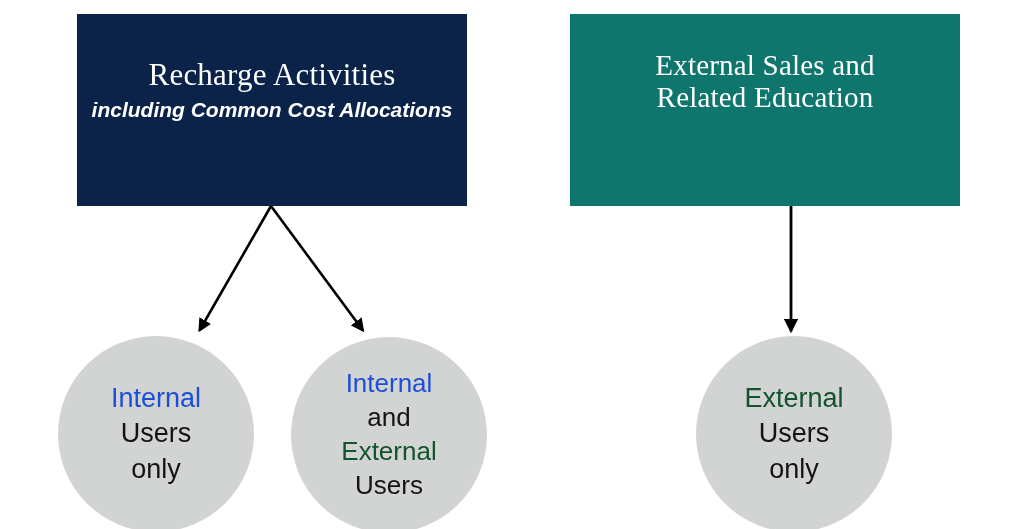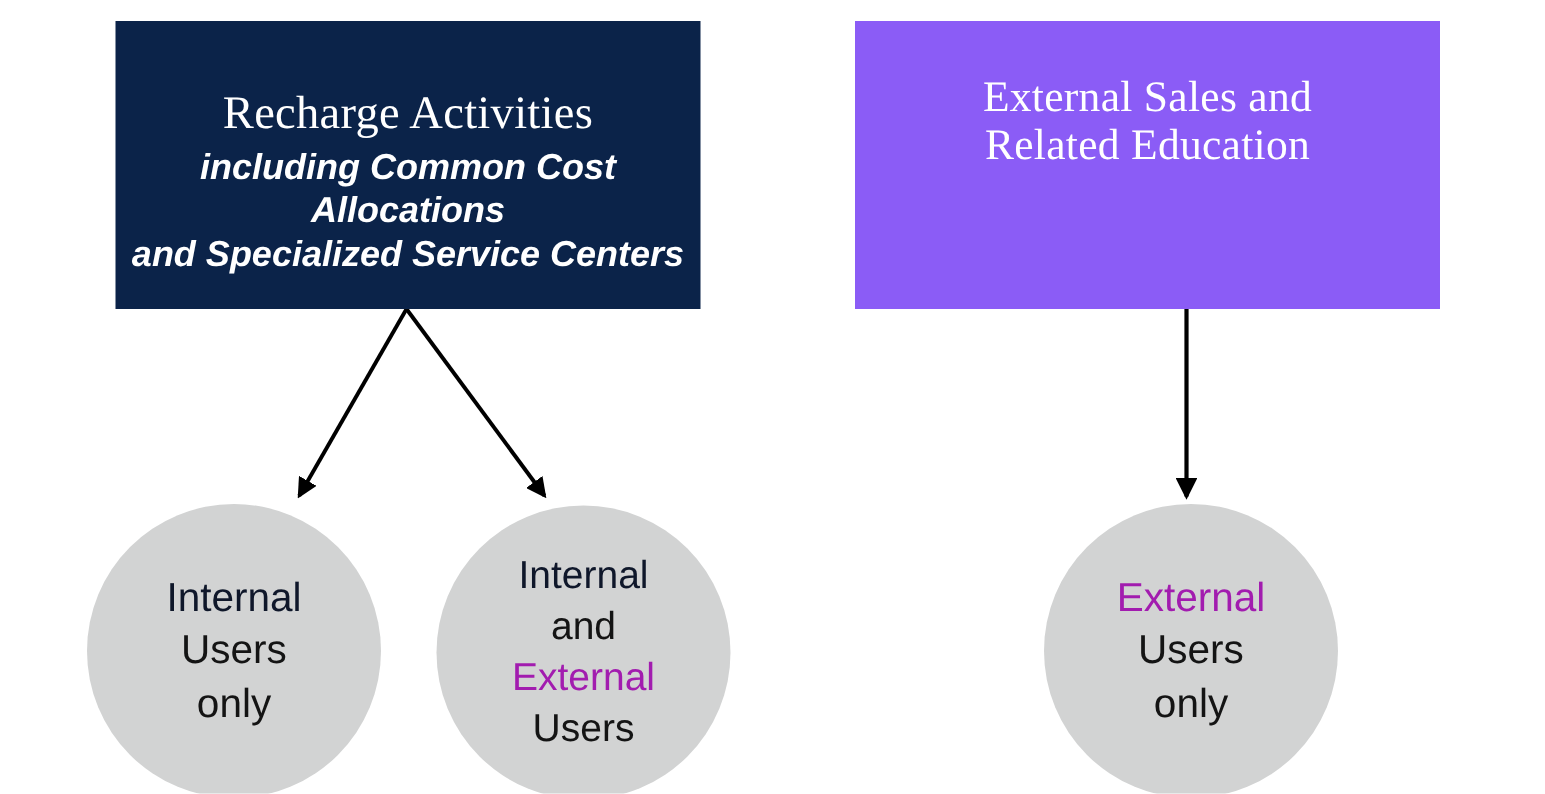--- a/index.html
+++ b/index.html
@@ -35,21 +35,21 @@
     top: 14px;
     width: 390px;
     height: 192px;
     background: #0b2349;
   }
   #box-external-sales {
     left: 570px;
     top: 14px;
     width: 390px;
     height: 192px;
-    background: #8b5cf6;
+    background: #0f766e;
   }
   .box-title {
     font-family: "Liberation Serif", serif;
     color: #ffffff;
     font-weight: 400;
     line-height: 1.12;
     letter-spacing: 0.2px;
   }
   #box-recharge .box-title {
     font-size: 31px;
@@ -58,21 +58,21 @@
   #box-external-sales .box-title {
     font-size: 29px;
     margin-top: 35px;
     padding: 0 26px;
   }
   .box-subtitle {
     font-family: "Liberation Sans", sans-serif;
     font-style: italic;
     font-weight: 700;
     color: #ffffff;
-    font-size: 24px;
+    font-size: 21px;
     line-height: 1.22;
     margin-top: 4px;
     padding: 0 10px;
   }
   .circle {
     position: absolute;
     border-radius: 50%;
     background: #d2d3d3;
     display: flex;
     flex-direction: column;
@@ -103,22 +103,22 @@
     font-family: "Liberation Sans", sans-serif;
     font-size: 27px;
     line-height: 1.32;
     font-weight: 400;
     white-space: nowrap;
   }
   #circle-internal-external .circle-line {
     font-size: 26px;
     line-height: 1.30;
   }
-  .t-navy   { color: #0f172a; }
-  .t-teal   { color: #a21caf; }
+  .t-navy   { color: #1d4ed8; }
+  .t-teal   { color: #14532d; }
   .t-dark   { color: #141414; }
   svg.arrows {
     position: absolute;
     left: 0; top: 0;
     width: 1030px;
     height: 529px;
     pointer-events: none;
   }
 </style>
 </head>
@@ -140,21 +140,20 @@
     </g>
     <g>
       <line x1="791" y1="206" x2="791" y2="331" stroke="#000000" stroke-width="2.8" marker-end="url(#arrowhead)"></line>
     </g>
   </svg>
 
   <div class="box" id="box-recharge">
     <div class="box-title">Recharge Activities</div>
     <div class="box-subtitle">
       <div>including Common Cost Allocations</div>
-      <div>and Specialized Service Centers</div>
     </div>
   </div>
 
   <div class="box" id="box-external-sales">
     <div class="box-title">
       <div>External Sales and</div>
       <div>Related Education</div>
     </div>
   </div>
 

